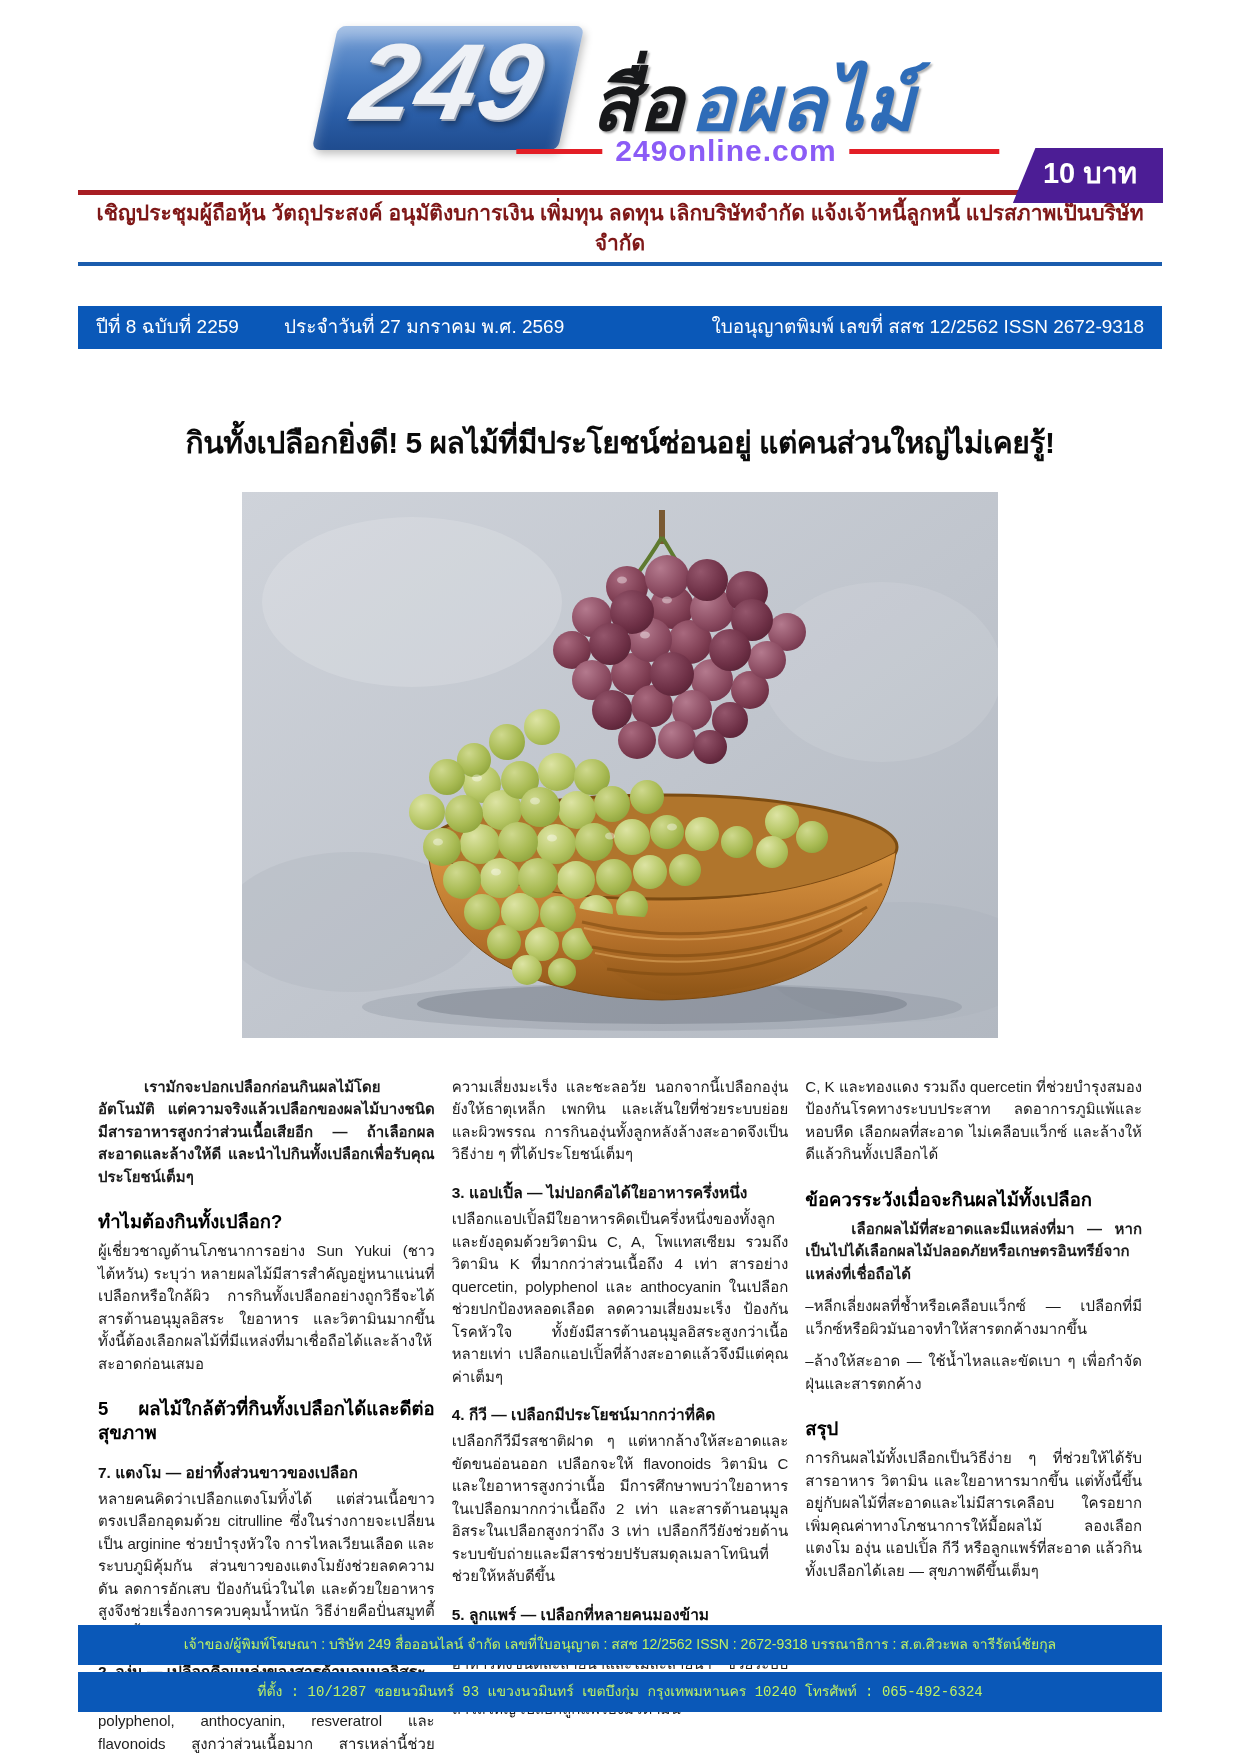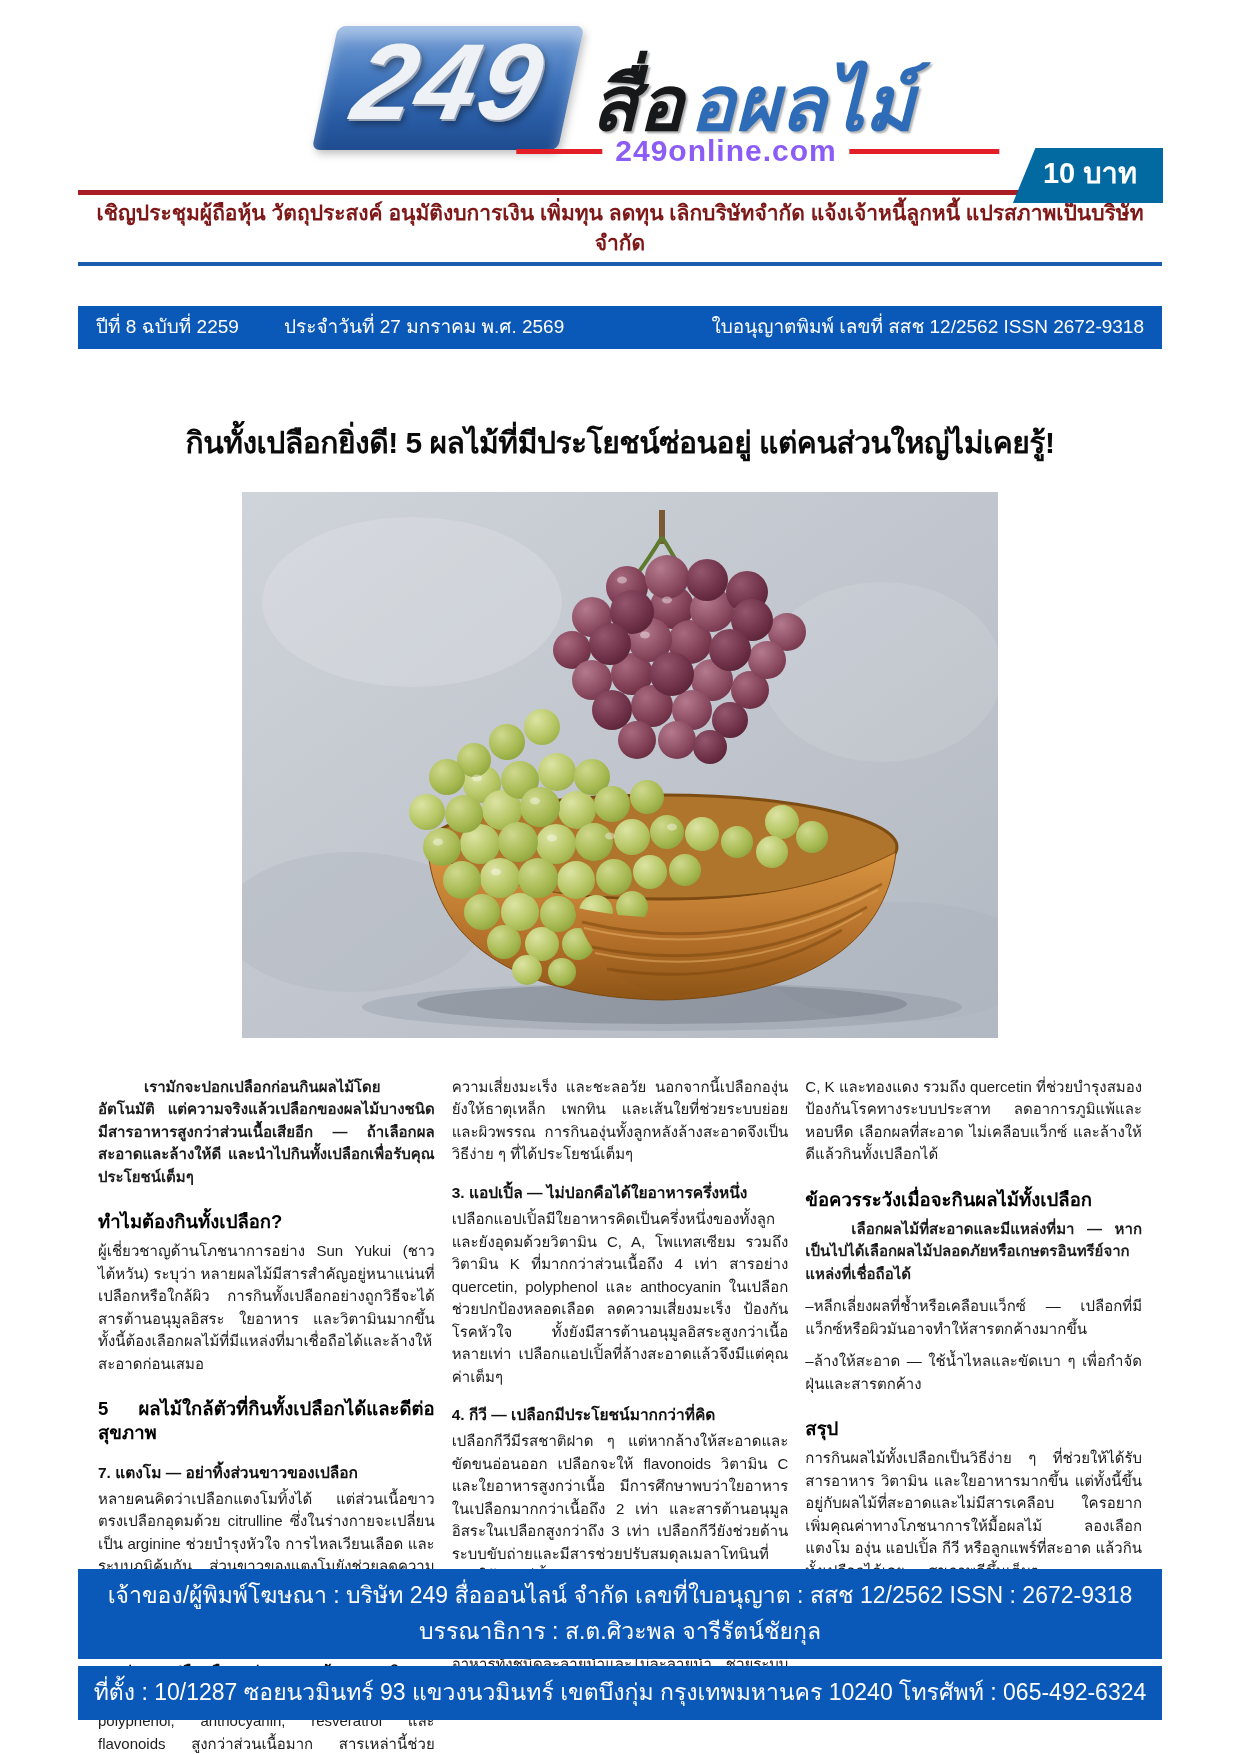--- a/index.html
+++ b/index.html
@@ -14,21 +14,21 @@
   .logo-box span{display:inline-block;font-size:108px;font-weight:bold;font-style:italic;color:#eef1f6;
             text-shadow:2px 2px 0 #97a2b4,4px 5px 7px rgba(0,0,0,.4);letter-spacing:2px;}
   .logo-thai{font-size:76px;font-weight:bold;font-style:italic;line-height:1;margin-left:20px;margin-bottom:8px;}
   .logo-thai .t1{color:#17181a;text-shadow:2px 2px 2px rgba(0,0,0,.35);}
   .logo-thai .t2{color:#2e6cb8;text-shadow:2px 2px 2px rgba(0,0,0,.3);margin-left:6px;}
   .domain-row{position:absolute;top:134px;left:50%;transform:translateX(calc(-50% + 138px));
               display:flex;align-items:center;gap:13px;}
   .red-dash{height:5px;background:#e31e26;}
   .red-dash.l{width:86px;} .red-dash.r{width:150px;}
   .domain-text{font-size:30px;font-weight:bold;color:#8b5cf6;letter-spacing:1px;}
-  .price-badge{position:absolute;top:148px;right:77px;background:#0369a1;color:#fff;
+  .price-badge{position:absolute;top:148px;right:77px;background:#4c1d95;color:#fff;
                font-size:29px;font-weight:bold;padding:2px 26px 7px 30px;
                clip-path:polygon(15% 0,100% 0,100% 100%,0 100%);}
   
   .rule-red{height:5px;background:#a81e23;margin:10px 78px 0;}
   .notice{margin:3px 86px;text-align:center;font-size:21px;font-weight:bold;color:#7e1717;line-height:1.45;}
   .rule-blue{height:4px;background:#1a5cad;margin:1px 78px 0;}
   
   .info-bar{margin:40px 78px 0;background:#0a58b8;color:#fff;display:flex;align-items:center;
             font-size:19px;padding:5px 18px 8px;}
   .ib-left{width:188px;} .ib-mid{flex:1;text-align:left;} .ib-right{text-align:right;}
@@ -38,23 +38,23 @@
   
   .article{margin:34px 98px 0;display:flex;gap:17px;}
   .col{flex:1;font-size:15px;line-height:1.5;text-align:justify;color:#1c1c1c;}
   .blk-lead{text-indent:46px;margin:0 0 10px;font-weight:bold;}
   .blk-p{margin:0 0 10px;}
   .blk-h2{font-size:18.5px;font-weight:bold;margin:22px 0 6px;color:#000;line-height:1.3;}
   .blk-h3{font-size:15.5px;font-weight:bold;margin:15px 0 4px;color:#111;}
   .col > :first-child{margin-top:0;}
   
   .footer{position:absolute;left:0;right:0;bottom:26px;}
-  .footer-bar{margin:0 78px 7px;background:#0a58b8;color:#ffffff;text-align:center;
-              font-size:23px;padding:8px 15px 10px;}
-  .footer-bar:last-child{margin-bottom:8px;}
+  .footer-bar{margin:0 78px 7px;background:#0a58b8;color:#bef264;text-align:center;
+              font-size:14px;padding:8px 15px 10px;}
+  .footer-bar:last-child{margin-bottom:16px;font-family:Liberation Mono, monospace;}
 </style>
 </head>
 <body>
 
 <div class="page">
 
   <div class="masthead">
     <div class="logo-row">
       <div class="logo-box">
         <span>249</span>

